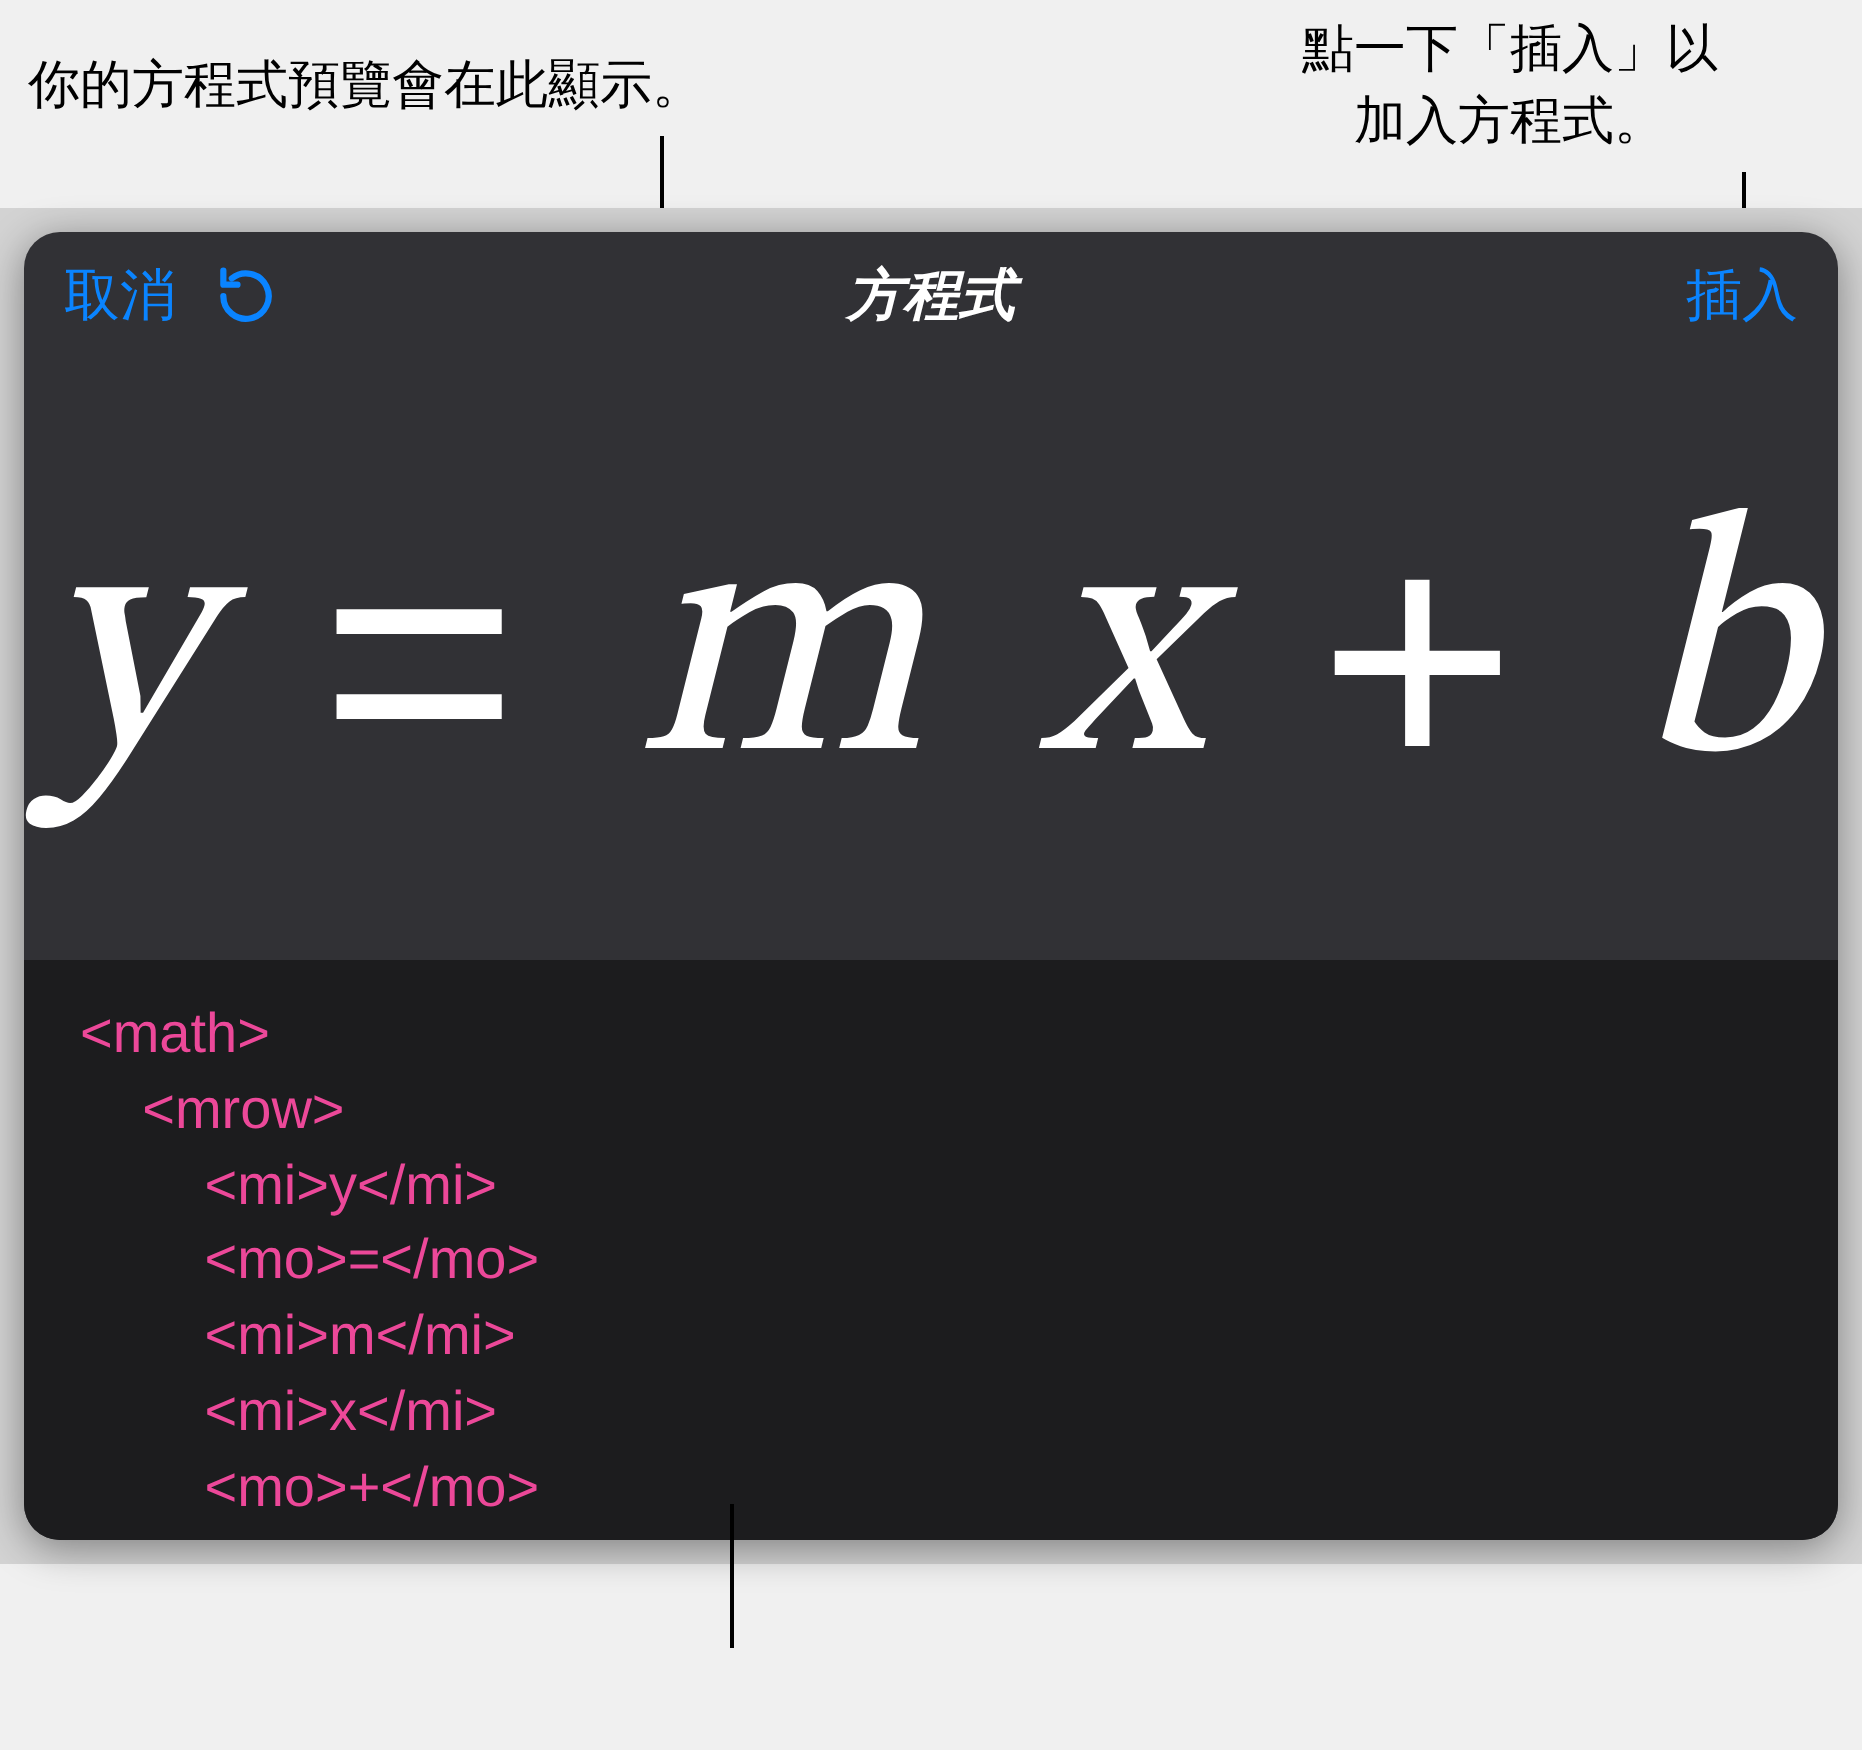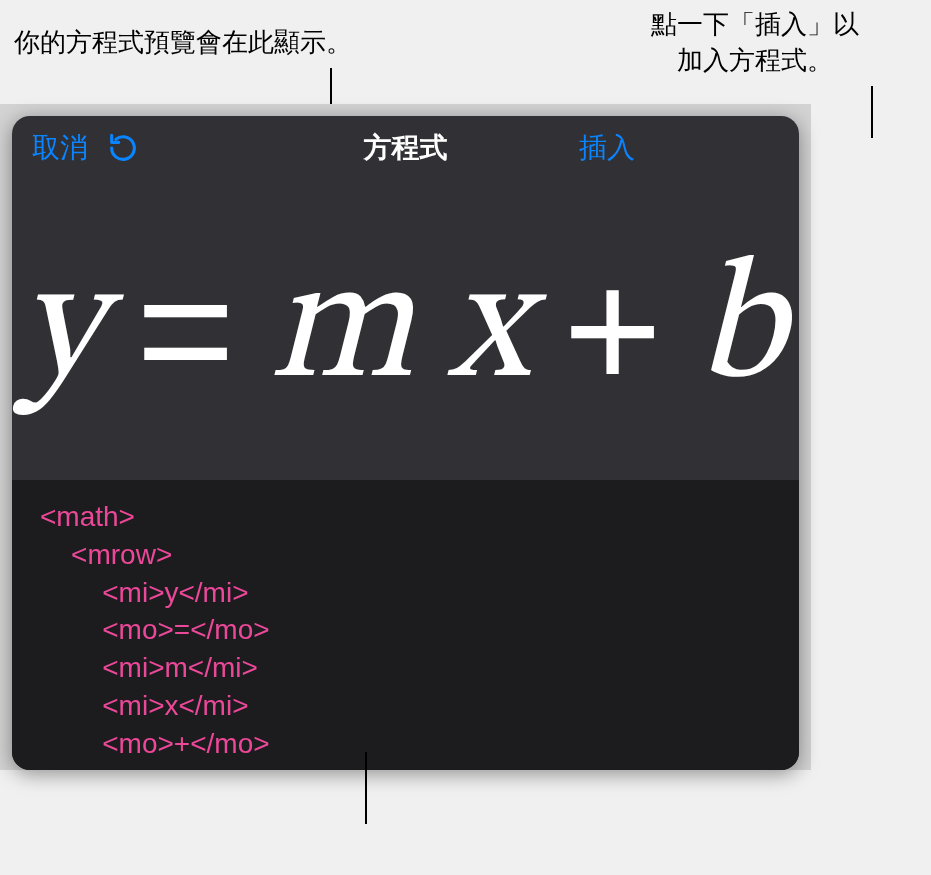--- a/index.html
+++ b/index.html
@@ -30,23 +30,23 @@
   .leader-v {
     position: absolute;
     width: 2px;
     background: #000;
   }
   
   .sheet-wrap {
     position: absolute;
     left: 0;
     top: 104px;
-    width: 811px;
+    width: 931px;
     background: #d3d3d3;
-    padding: 12px 12px 0 12px;
+    padding: 12px 12px 12px 12px;
     box-sizing: border-box;
   }
   .sheet {
     background: #313135;
     border-radius: 18px;
     overflow: hidden;
     box-shadow: 0 4px 20px rgba(0,0,0,0.4);
   }
   .titlebar {
     display: flex;
@@ -59,24 +59,25 @@
     align-items: center;
     gap: 18px;
     width: 200px;
   }
   .tb-title {
     flex: 1;
     text-align: center;
     color: #fff;
     font-size: 28px;
     font-weight: 600;
+    font-style: italic;
   }
   .tb-right {
     width: 200px;
-    text-align: left;
+    text-align: right;
   }
   .btn-text {
     color: #0a84ff;
     font-size: 28px;
     cursor: pointer;
     user-select: none;
   }
   .undo-icon {
     width: 34px;
     height: 34px;

